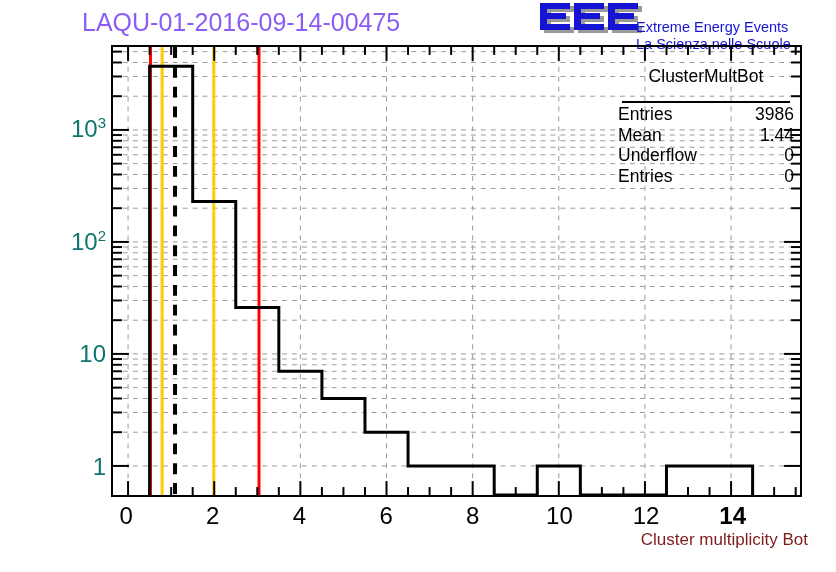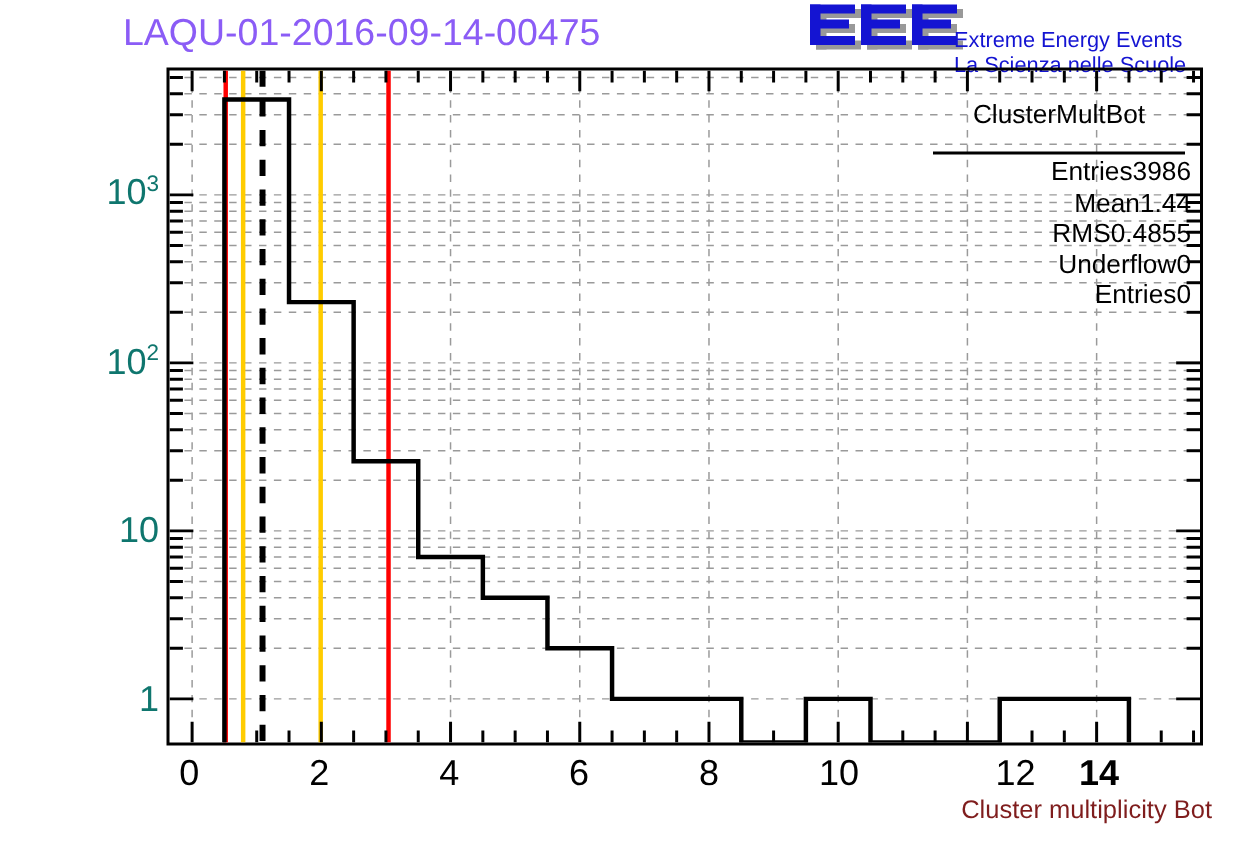--- a/index.html
+++ b/index.html
@@ -37,21 +37,21 @@
     position:absolute;right:28px;top:530px;font-size:17px;color:#7f1d1d;white-space:nowrap;
   }
 
   
   #stats-box{
     position:absolute;left:616px;top:66px;width:180px;
     font-size:17.5px;color:#000;background:transparent;
   }
   #stats-title{text-align:center;border-bottom:2px solid #000;padding-bottom:14px;
                margin:0 6px 1px 6px;white-space:nowrap;}
-  .stat-row{display:flex;justify-content:flex-end;padding:0 2px;line-height:20.5px;white-space:nowrap;}
+  .stat-row{display:flex;justify-content:space-between;padding:0 2px;line-height:20.5px;white-space:nowrap;}
   .stat-row .k{text-align:left;}
   .stat-row .v{text-align:right;}
 </style>
 </head>
 <body>
 
 <div id="root">
 
   <div id="plot-title">LAQU-01-2016-09-14-00475</div>
 
@@ -279,21 +279,21 @@
       </svg>
   </div>
 
   <div id="xlabels">
       <div class="xlab" style="left: 126.163px;">0</div>
       <div class="xlab" style="left: 212.809px;">2</div>
       <div class="xlab" style="left: 299.455px;">4</div>
       <div class="xlab" style="left: 386.1px;">6</div>
       <div class="xlab" style="left: 472.746px;">8</div>
       <div class="xlab" style="left: 559.392px;">10</div>
-      <div class="xlab" style="left: 646.038px; margin-left: 31px;">12</div>
+      <div class="xlab" style="left: 646.038px;">12</div>
       <div class="xlab" style="left: 732.683px; font-weight: bold;">14</div>
     </div>
   <div id="ylabels">
       <div class="ylab" style="top: 452.661px;">1</div>
       <div class="ylab" style="top: 339.661px;">10</div>
       <div class="ylab" style="top: 226.661px;">10<sup>2</sup></div>
       <div class="ylab" style="top: 113.661px;">10<sup>3</sup></div>
     </div>
 
   <div id="xaxis-title">Cluster multiplicity Bot</div>
@@ -303,24 +303,20 @@
     <div id="stats-rows">
         <div class="stat-row">
           <span class="k">Entries</span>
           <span class="v">3986</span>
         </div>
         <div class="stat-row">
           <span class="k">Mean</span>
           <span class="v">1.44</span>
         </div>
         <div class="stat-row">
-          <span class="k">RMS</span>
-          <span class="v">0.4855</span>
-        </div>
-        <div class="stat-row">
           <span class="k">Underflow</span>
           <span class="v">0</span>
         </div>
         <div class="stat-row">
           <span class="k">Entries</span>
           <span class="v">0</span>
         </div>
       </div>
   </div>
 

